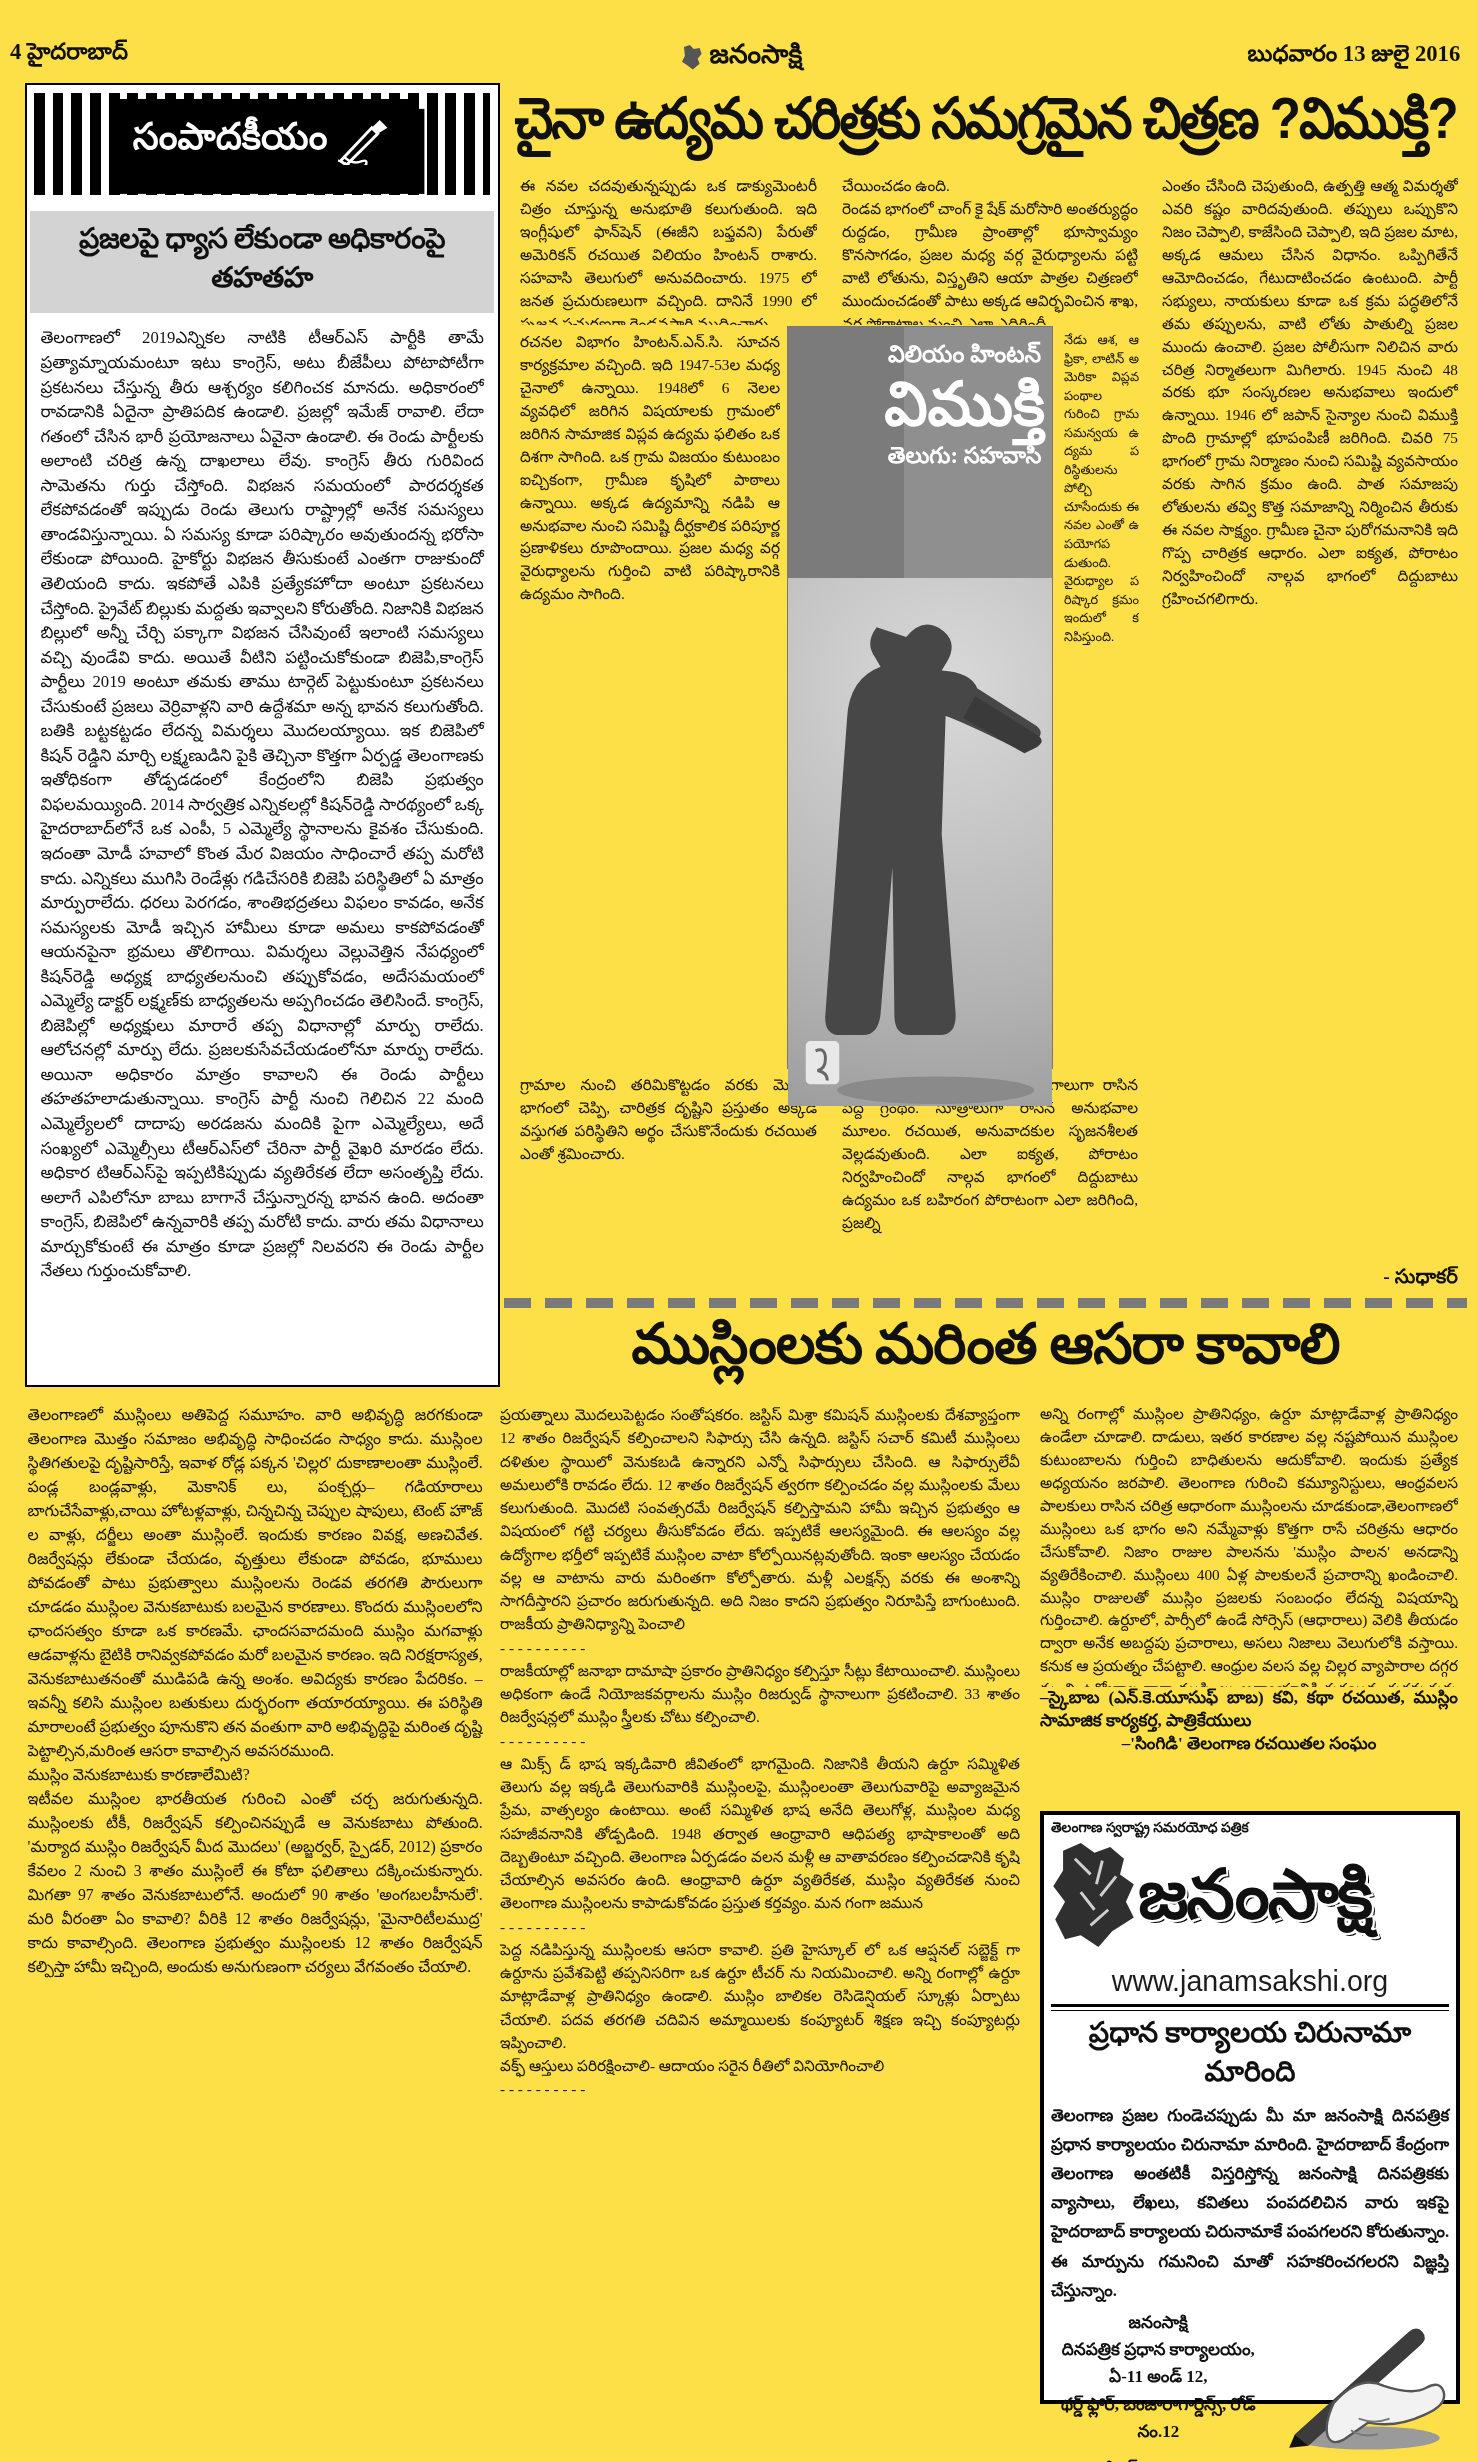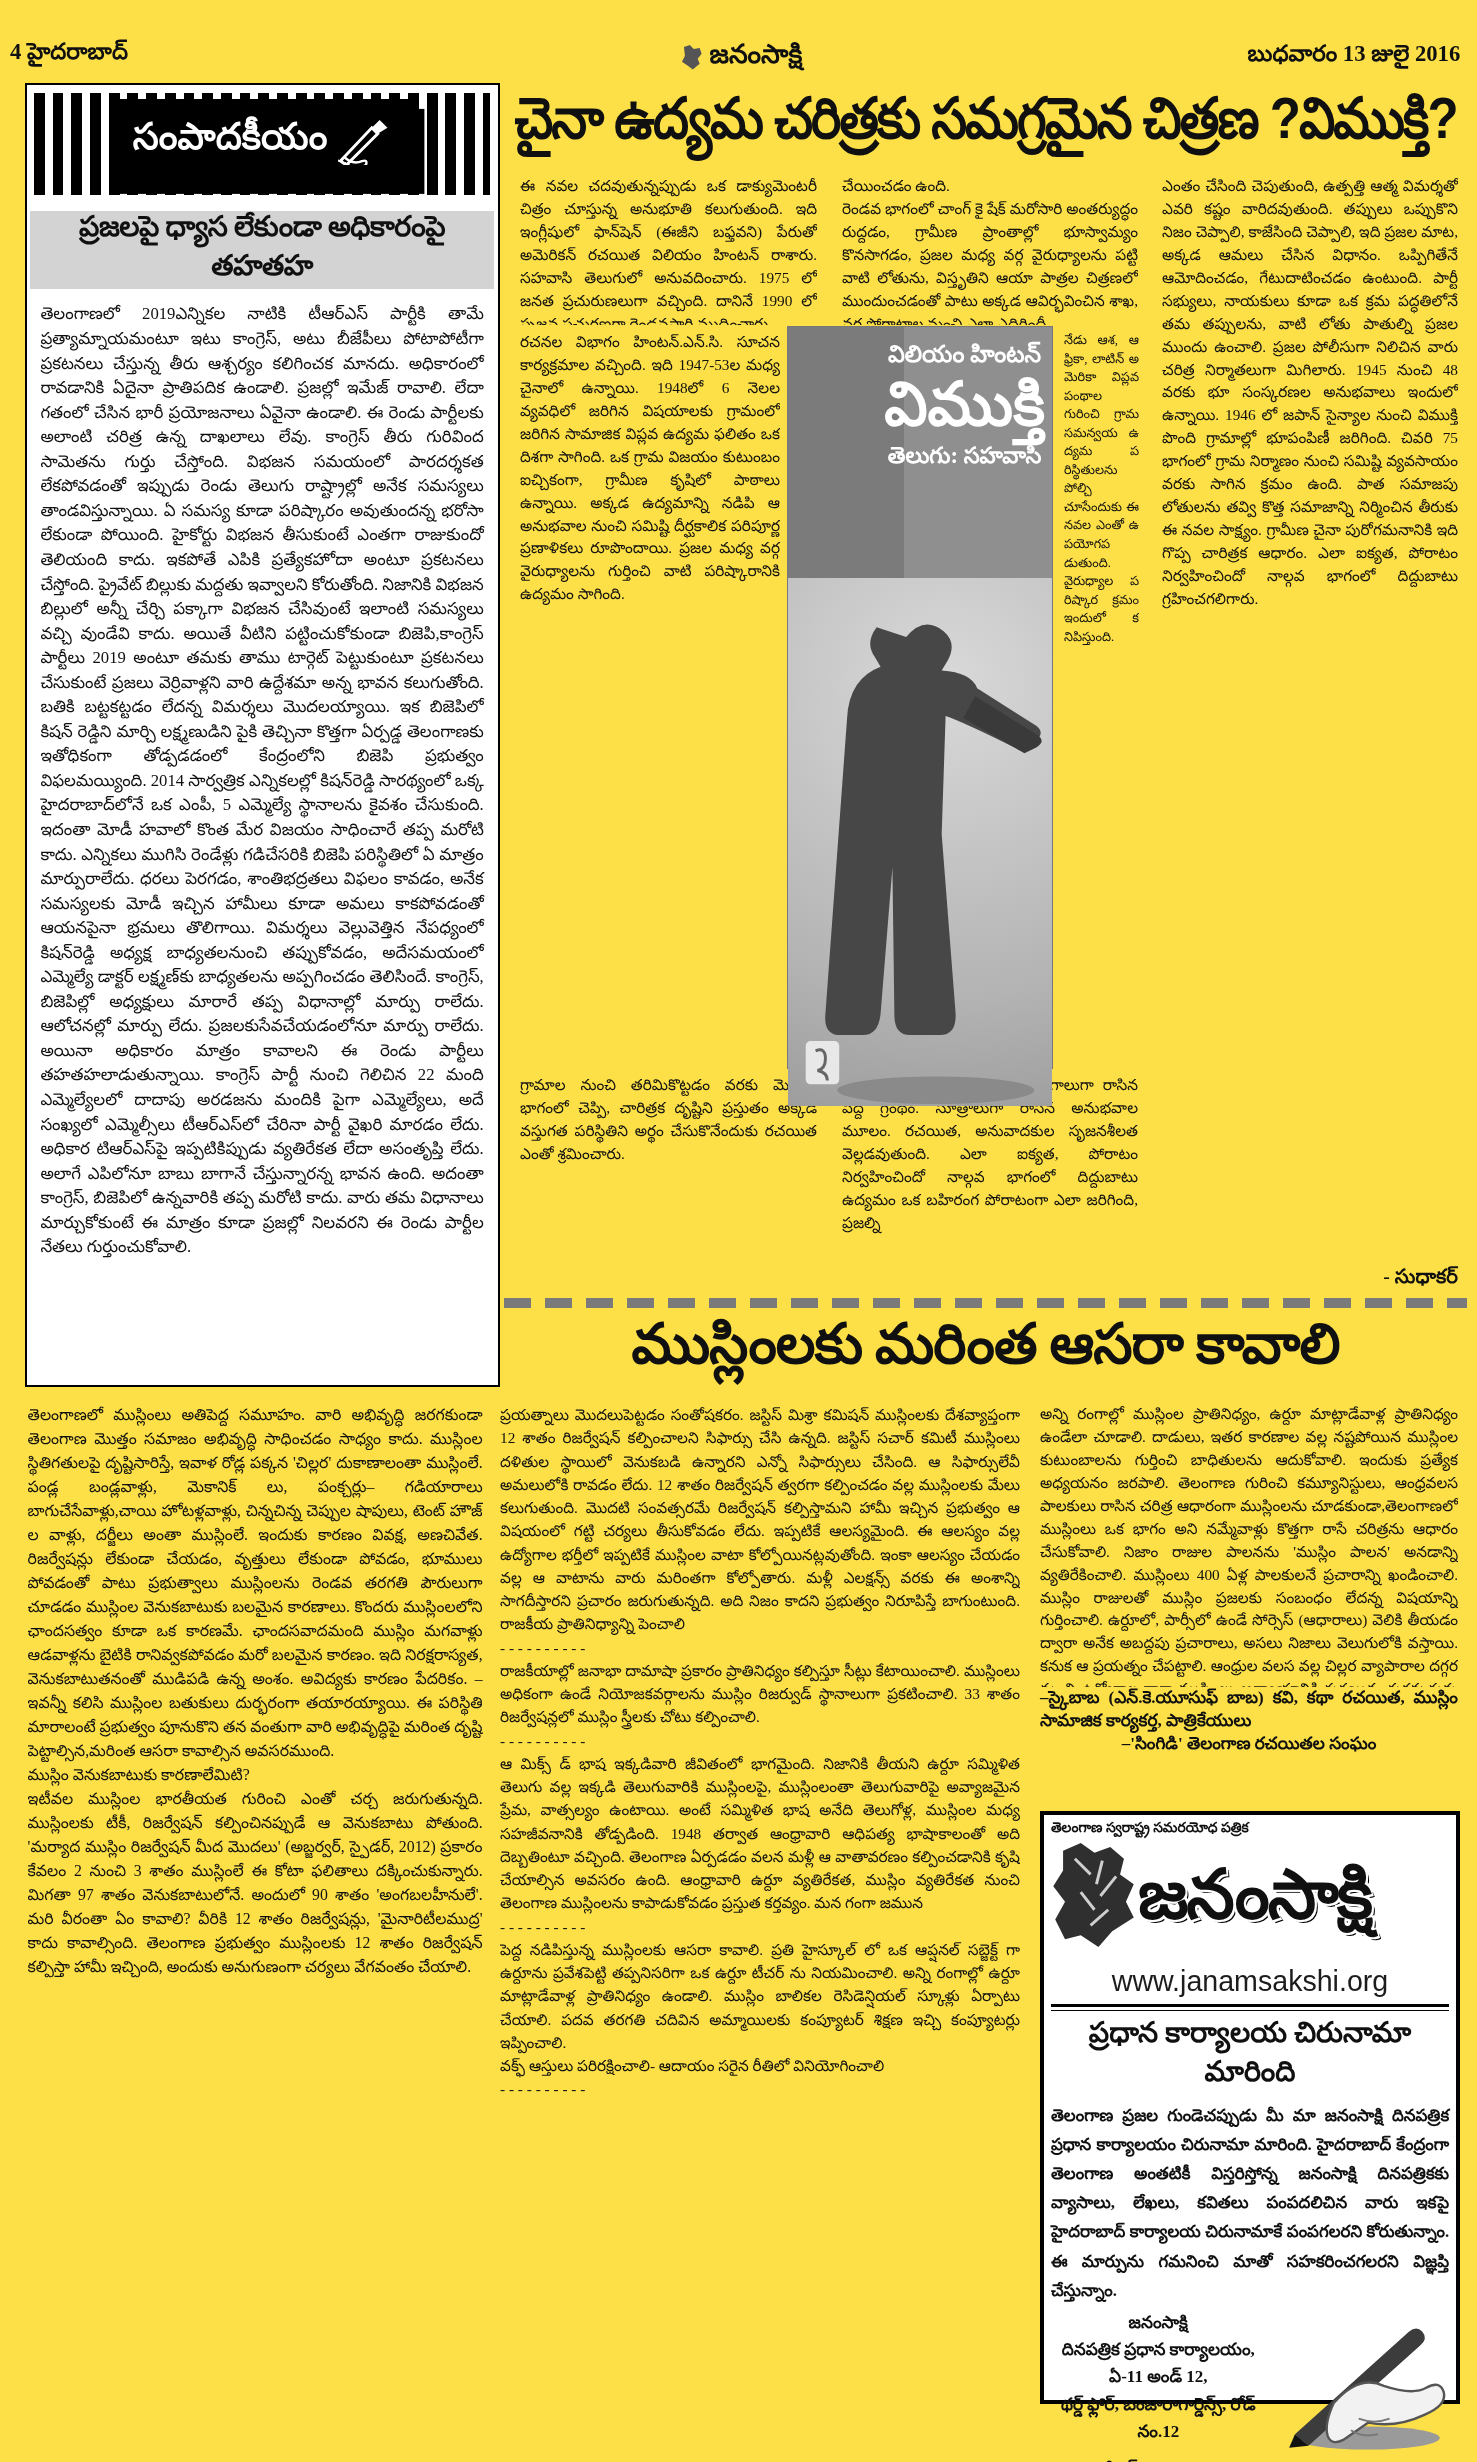--- a/index.html
+++ b/index.html
@@ -14,21 +14,21 @@
   .hdr-date{right:17.7px;top:41px;font-size:22.7px;font-weight:bold;}
   
   .ed-box{left:24.6px;top:83px;width:471px;height:1300px;border:2px solid #000;background:#fff;}
   .ed-mast{position:relative;margin:7.9px 7.9px 0 7.9px;height:102px;
            background:repeating-linear-gradient(90deg,#000 0 10.8px,#fff 10.8px 18.7px);}
   .ed-mast-core{position:absolute;left:50%;top:5.9px;transform:translateX(-50%);
                 width:305px;height:85px;background:#000;color:#fff;display:flex;
                 align-items:center;justify-content:center;gap:7px;
                 box-shadow:9.9px 9.9px 0 #000;}
   .ed-mast-core span{font-size:37px;font-weight:bold;}
-  .ed-headbar{margin:15.8px 3.9px 0 3.9px;background:#d3d3d3;padding:0 2px;
+  .ed-headbar{margin:15.8px 3.9px 0 3.9px;background:#d3d3d3;padding:12px 2px;
               text-align:center;font-size:28.6px;font-weight:bold;letter-spacing:-0.5px;}
   .ed-body{padding:13.8px 13.8px 0 13.8px;font-size:16.7px;line-height:1.47;}
   
   .a1-headline{left:504px;top:85px;width:963px;text-align:center;font-size:51px;
                font-weight:900;font-family:"Liberation Sans",sans-serif;
                letter-spacing:-2px;transform:scaleY(1.12);transform-origin:top;}
   .colsm{font-size:15.3px;line-height:1.5;}
   .strip{font-size:12.8px;line-height:1.45;word-break:break-all;}
   .byline{font-size:19.7px;font-weight:bold;text-align:right;}
   

